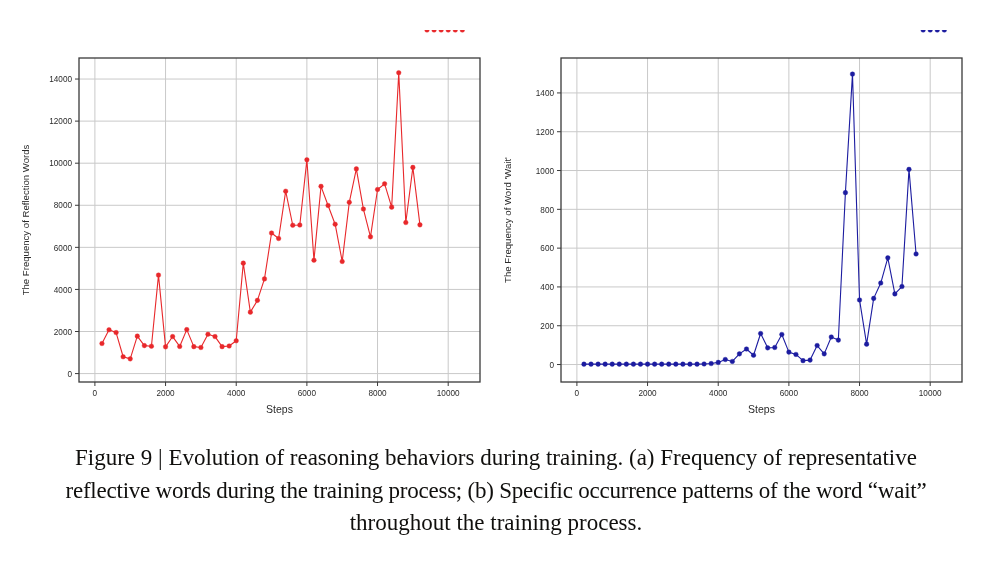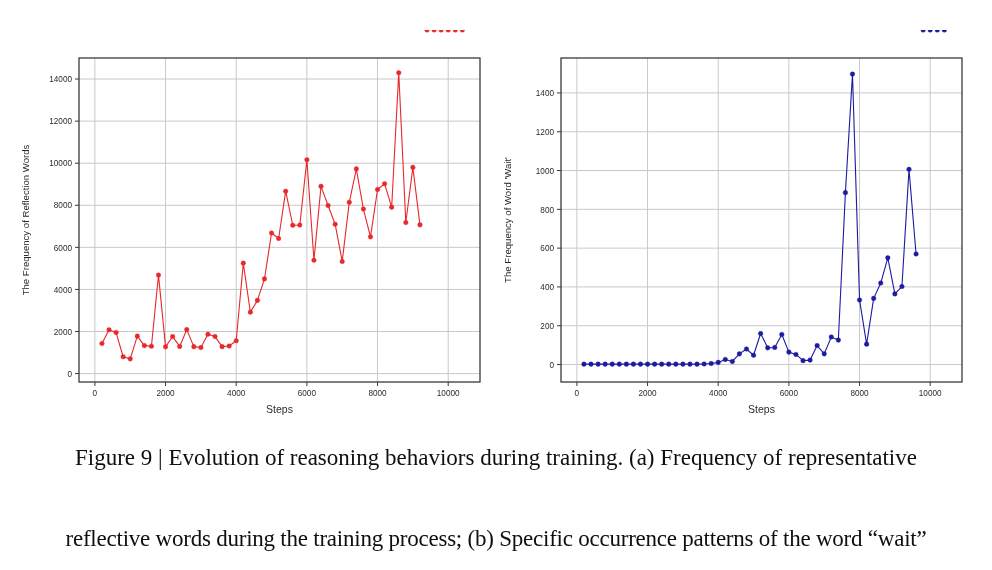--- a/index.html
+++ b/index.html
@@ -36,21 +36,21 @@
     left: 14px;
     top: 442px;
     width: 964px;
     text-align: center;
     font-family: "Liberation Serif", serif;
     font-size: 23px;
     line-height: 1.42;
     color: #100f0d;
   }
   .caption-line { display: block; white-space: nowrap; }
-  .caption-line.l2 { letter-spacing: -0.01em; margin-top: 48px; }
+  .caption-line.l2 { letter-spacing: -0.01em; }
 </style>
 </head>
 <body>
 
 <div id="figure-root">
 
   <div class="panel" id="panel-a">
     <svg class="plot-svg" id="svg-a" width="480" height="400" viewBox="0 0 480 400">
         <g>
           <rect x="65" y="28" width="401" height="324" fill="#ffffff"></rect>
@@ -262,15 +262,16 @@
             <circle cx="441.27" cy="NaN" r="2.3" fill="#1c1ca0" stroke="#1c1ca0" stroke-width="0.4"></circle>
             <circle cx="448.33" cy="NaN" r="2.3" fill="#1c1ca0" stroke="#1c1ca0" stroke-width="0.4"></circle>
           </g>
         </g>
       </svg>
   </div>
 
   <div class="caption">
     <span class="caption-line">Figure 9 | Evolution of reasoning behaviors during training. (a) Frequency of representative</span>
     <span class="caption-line l2">reflective words during the training process; (b) Specific occurrence patterns of the word “wait”</span>
+    <span class="caption-line">throughout the training process.</span>
   </div>
 
 </div>
 
 </body></html>

